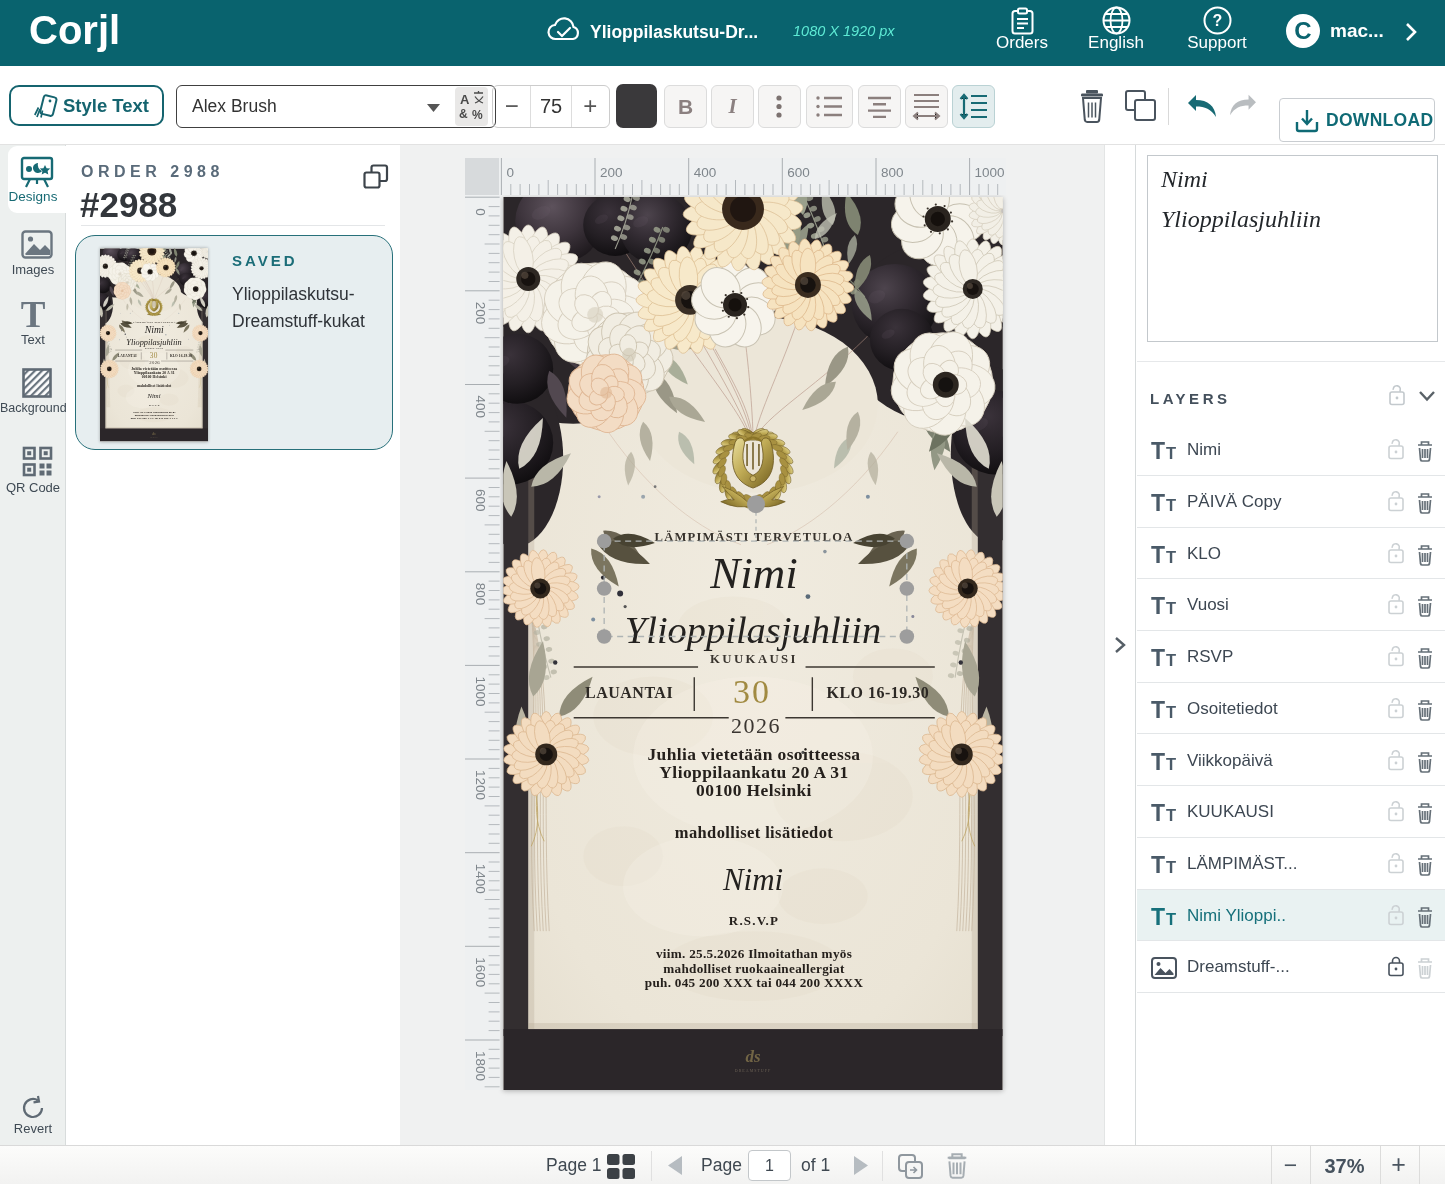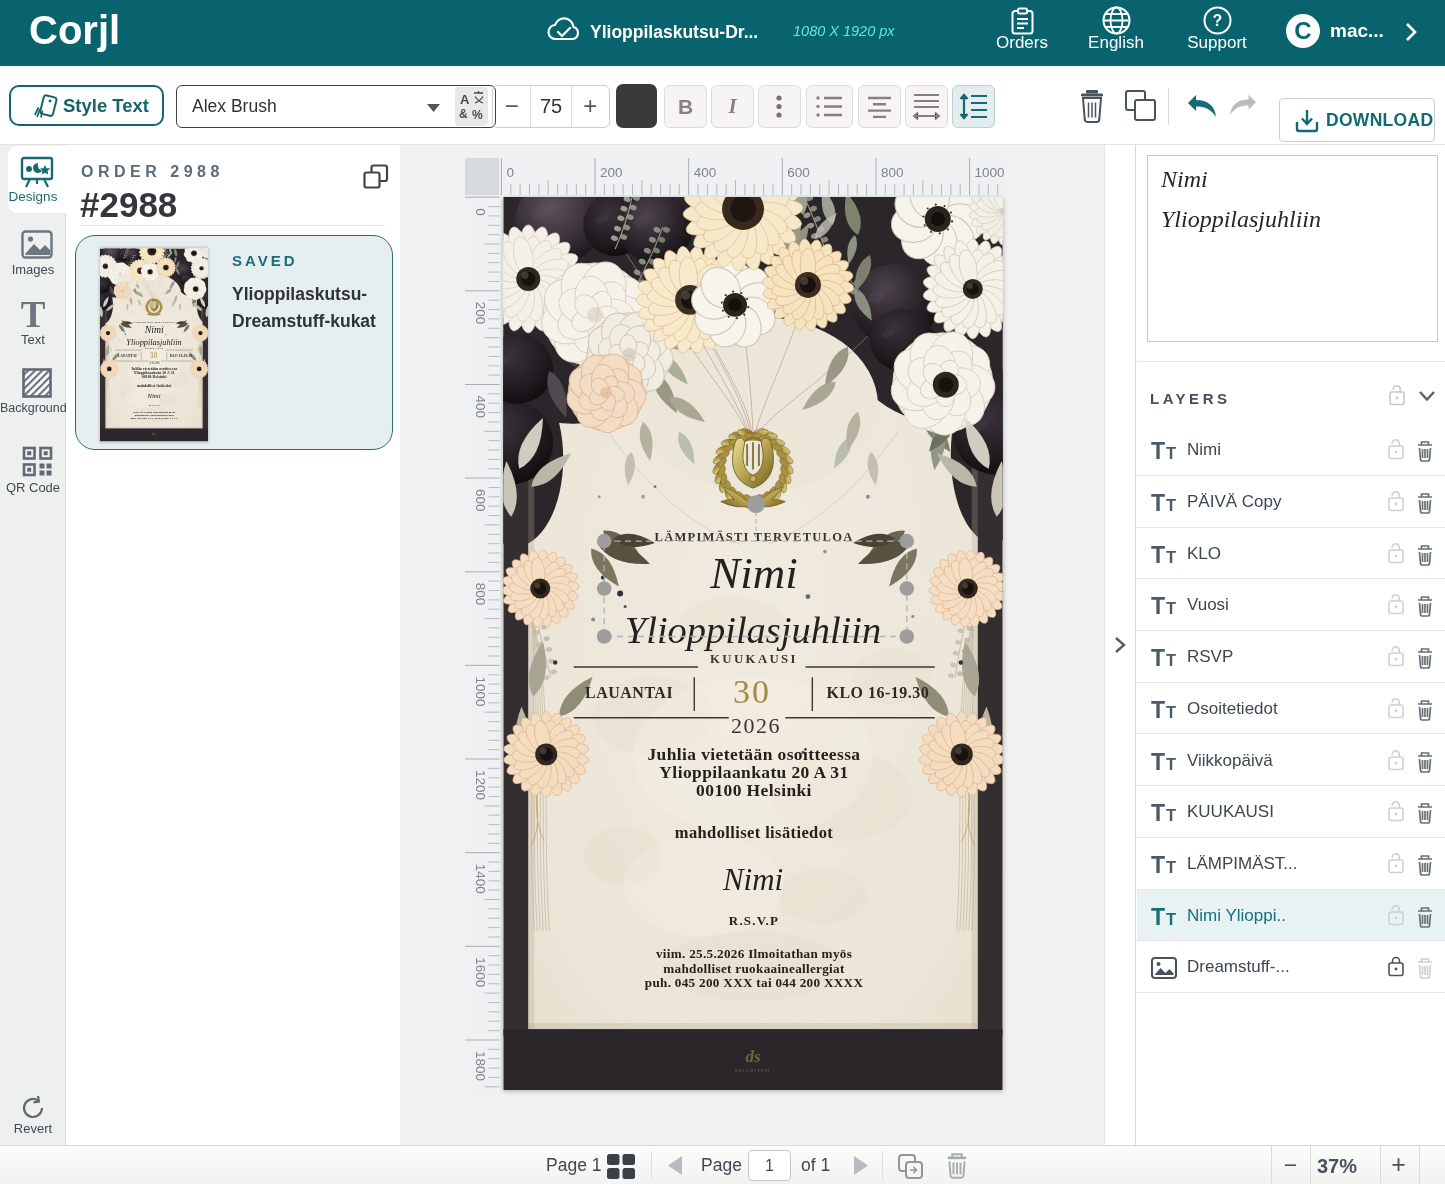--- a/index.html
+++ b/index.html
@@ -1246,21 +1246,21 @@
  <svg class="abs" style="left:296px;top:19px" width="26" height="26" viewBox="0 0 26 26">
   <rect x="8.5" y="1.5" width="15.5" height="15.5" rx="2" fill="none" stroke="#3d444b" stroke-width="2.2"></rect>
   <rect x="1.5" y="8.5" width="15" height="15" rx="2" fill="#fff" stroke="#3d444b" stroke-width="2.2"></rect>
  </svg>
  <div class="abs" style="left:14px;top:80px;width:304px;height:1px;background:#e4e6e8"></div>
  <div class="abs" style="left:8px;top:90px;width:318px;height:215px;background:#e7eef0;border:1.5px solid #27707a;border-radius:20px">
    <svg class="abs" style="left:24px;top:12px;box-shadow:0 0 3px rgba(0,0,0,.3)" width="108" height="194" viewBox="0 0 500 894">
         <use href="#inv"></use>
       </svg>
    <div class="abs" style="left:156px;top:16px;font-size:15px;font-weight:bold;letter-spacing:3px;color:#1b6d78">SAVED</div>
-   <div class="abs" style="left:156px;top:45px;font-size:17.5px;font-weight:bold;color:#2f3338;line-height:26.5px">Ylioppilaskutsu-<br>Dreamstuff-kukat</div>
+   <div class="abs" style="left:156px;top:45px;font-size:17.5px;font-weight:normal;color:#2f3338;line-height:26.5px">Ylioppilaskutsu-<br>Dreamstuff-kukat</div>
  </div>
 </div>
 <div id="canvas">
     <svg class="abs" style="left:103px;top:52px;box-shadow:0 1px 5px rgba(0,0,0,0.28)" width="500" height="893" viewBox="0 0 500 894">
       <use href="#inv"></use>
       <g fill="none">
 <rect x="101" y="344.5" width="303" height="95.5" stroke="#aeb4b4" stroke-width="1.3" stroke-dasharray="6,4.5"></rect>
 <line x1="253" y1="315" x2="253" y2="344" stroke="#aeb4b4" stroke-width="1.2" stroke-dasharray="4,3.5"></line>
 <g fill="#9d9d9d">
 <circle cx="253" cy="307.5" r="9"></circle>
@@ -1711,14 +1711,14 @@
         <path d="M3.5,8 l1,12.5 a1.8,1.8 0 0 0 1.8,1.5 h7.4 a1.8,1.8 0 0 0 1.8,-1.5 l1,-12.5"></path>
         <path d="M7,9 v10 M10,9 v10 M13,9 v10"></path>
       </g>
       <rect x="3" y="4" width="14" height="2.2" fill="#a6adb2"></rect>
     </svg>
     <div class="abs" style="left:1271px;top:0px;width:1px;height:39px;background:#dcdcdb"></div>
     <div class="abs" style="left:1309.5px;top:0px;width:1px;height:39px;background:#dcdcdb"></div>
     <div class="abs" style="left:1379.7px;top:0px;width:1px;height:39px;background:#dcdcdb"></div>
     <div class="abs" style="left:1419px;top:0px;width:1px;height:39px;background:#dcdcdb"></div>
     <div class="abs" style="left:1278px;top:6px;width:25px;text-align:center;font-size:23px;color:#4a5560">−</div>
-    <div class="abs" style="left:1317px;top:9px;width:55px;font-size:20px;font-weight:bold;color:#46525e">37%</div>
+    <div class="abs" style="left:1317px;top:9px;width:55px;text-align:center;font-size:20px;font-weight:bold;color:#46525e">37%</div>
     <div class="abs" style="left:1386px;top:4px;width:25px;text-align:center;font-size:25px;color:#4a5560">+</div>
   </div>
 </body></html>

